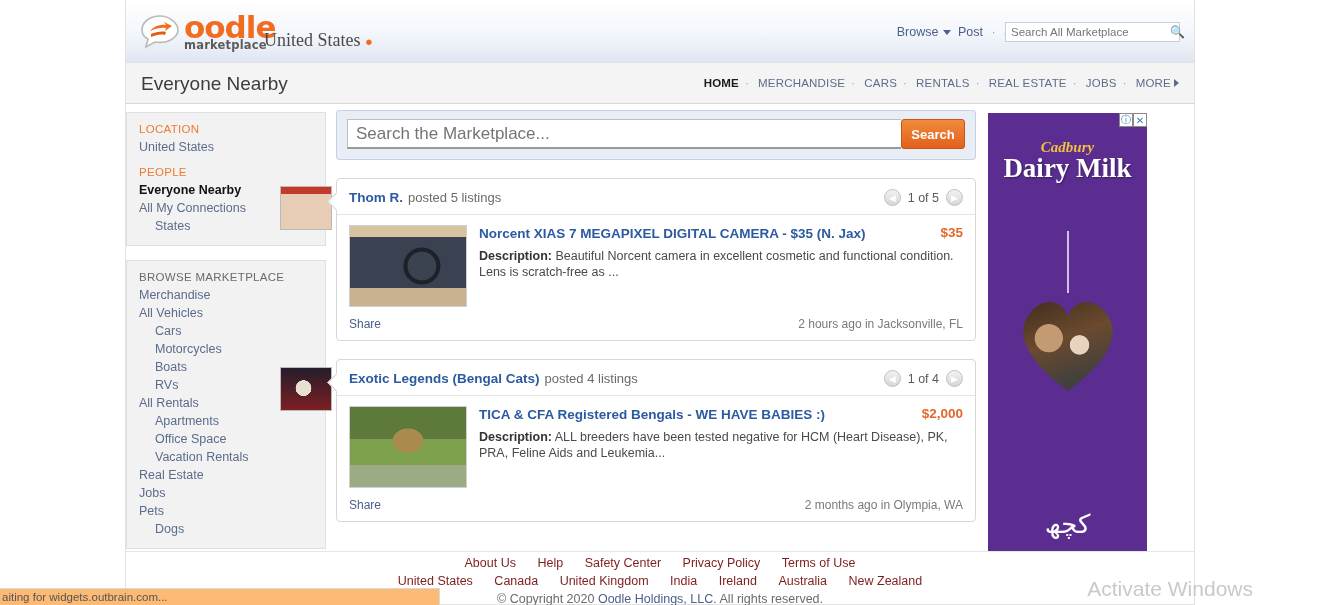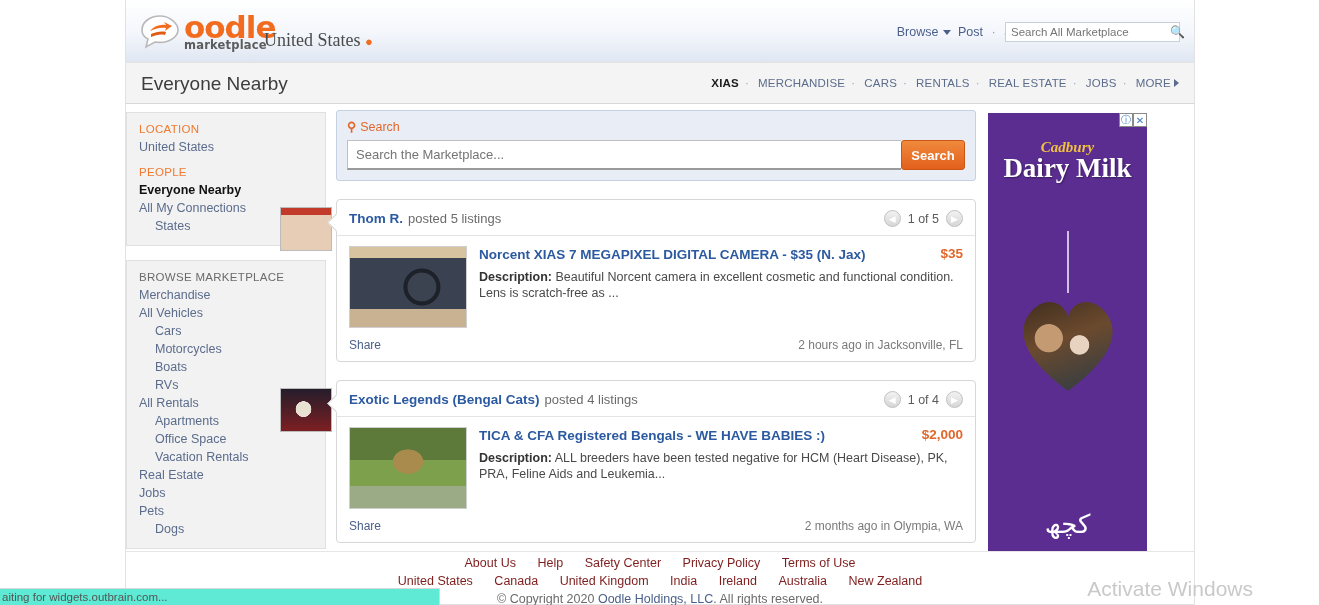--- a/index.html
+++ b/index.html
@@ -90,21 +90,21 @@
 
   
   .feed { position:absolute; left:210px; top:6px; width:640px; }
   .searchbox {
     border:1px solid #c5d0e0; background:#e9eef6; border-radius:3px; padding:8px 10px 10px 10px;
   }
   .searchbox .lbl { color:#e2672a; font-size:12.5px; margin-bottom:6px; }
   .searchbox .mag2 { font-weight:bold; margin-right:4px; }
   .searchrow { display:flex; height:30px; }
   .searchrow input {
-    flex:1; border:1px solid #bfbfbf; border-right:0; outline:0; font-size:13px;
+    flex:1; border:1px solid #bfbfbf; border-right:0; outline:0; font-size:17px;
     padding:8px 8px; color:#a16207; font-family:"Liberation Sans", sans-serif;
     border-bottom:2px solid #9a9a9a;
   }
   .searchbtn {
     width:64px; background:linear-gradient(to bottom,#f08a3c,#e2601b);
     border:1px solid #c95615; color:#fff; font-size:13px; font-weight:bold;
     border-radius:3px; cursor:pointer; font-family:"Liberation Sans", sans-serif;
   }
 
   .listing { position:relative; margin-top:18px; }
@@ -174,21 +174,21 @@
   
   .footer { position:absolute; left:125px; top:551px; width:1070px; height:54px;
             background:#fff; border:1px solid #e2e2e2; border-top:1px solid #e6e6e6; }
   .frow { text-align:center; font-size:12.5px; padding-top:4px; }
   .frow a { color:#7f1d1d; text-decoration:none; margin:0 9px; }
   .copy { text-align:center; font-size:12.5px; color:#6b6b6b; padding-top:4px; }
   .copy a { color:#4a5f8a; text-decoration:none; }
 
   .statusbar {
     position:absolute; left:0; bottom:0; width:440px; height:17px;
-    background:#5eead4; border:1px solid #d8d8d8; border-left:0; border-bottom:0;
+    background:#fdba74; border:1px solid #d8d8d8; border-left:0; border-bottom:0;
     font-size:11.5px; color:#555; padding-left:2px; line-height:16px; overflow:hidden;
   }
   .watermark {
     position:absolute; right:66px; bottom:4px; font-size:21px; color:#c9c9c9;
     font-family:"Liberation Sans", sans-serif;
   }
   .cam { width:100%; height:100%;
     background: radial-gradient(circle at 62% 50%, #3b4250 0 17%, #1d2129 18% 22%, transparent 23%),
       linear-gradient(to bottom,#d8c3a0 0 14%, #3a4150 14% 78%, #c9b291 78% 100%); }
   .cat { width:100%; height:100%;
@@ -233,21 +233,21 @@
     <div class="topsearch">
       <input type="text" placeholder="Search All Marketplace" style="">
       <div class="divider"></div>
       <div class="mag">🔍</div>
     </div>
   </div>
 
   <div class="secbar">
     <div class="title">Everyone Nearby</div>
     <div class="catnav">
-      <a href="#" class="active">XIAS</a><span class="dot">·</span>
+      <a href="#" class="active">HOME</a><span class="dot">·</span>
       <a href="#">MERCHANDISE</a><span class="dot">·</span>
       <a href="#">CARS</a><span class="dot">·</span>
       <a href="#">RENTALS</a><span class="dot">·</span>
       <a href="#">REAL ESTATE</a><span class="dot">·</span>
       <a href="#">JOBS</a><span class="dot">·</span>
       <a href="#">MORE</a><span class="caret-r"></span>
     </div>
   </div>
 
   <div class="content">
@@ -278,23 +278,20 @@
         <a href="#">Real Estate</a>
         <a href="#">Jobs</a>
         <a href="#">Pets</a>
         <a href="#" class="indent">Dogs</a>
       </div>
     </div>
 
     <div class="feed">
 
       <div class="searchbox">
-        <div class="lbl">
-          <span class="mag2">⚲</span><span>Search</span>
-        </div>
         <div class="searchrow">
           <input type="text" placeholder="Search the Marketplace..." style="">
           <button class="searchbtn">Search</button>
         </div>
       </div>
 
       <div class="listing">
         <div class="avatar">
             <div class="avwrap av1"></div>
           </div>

